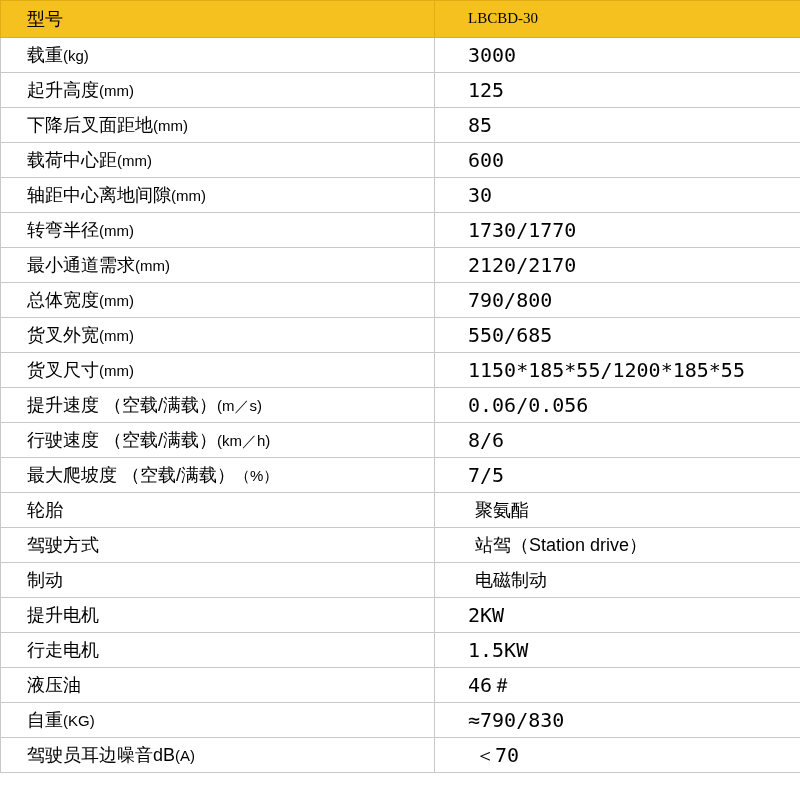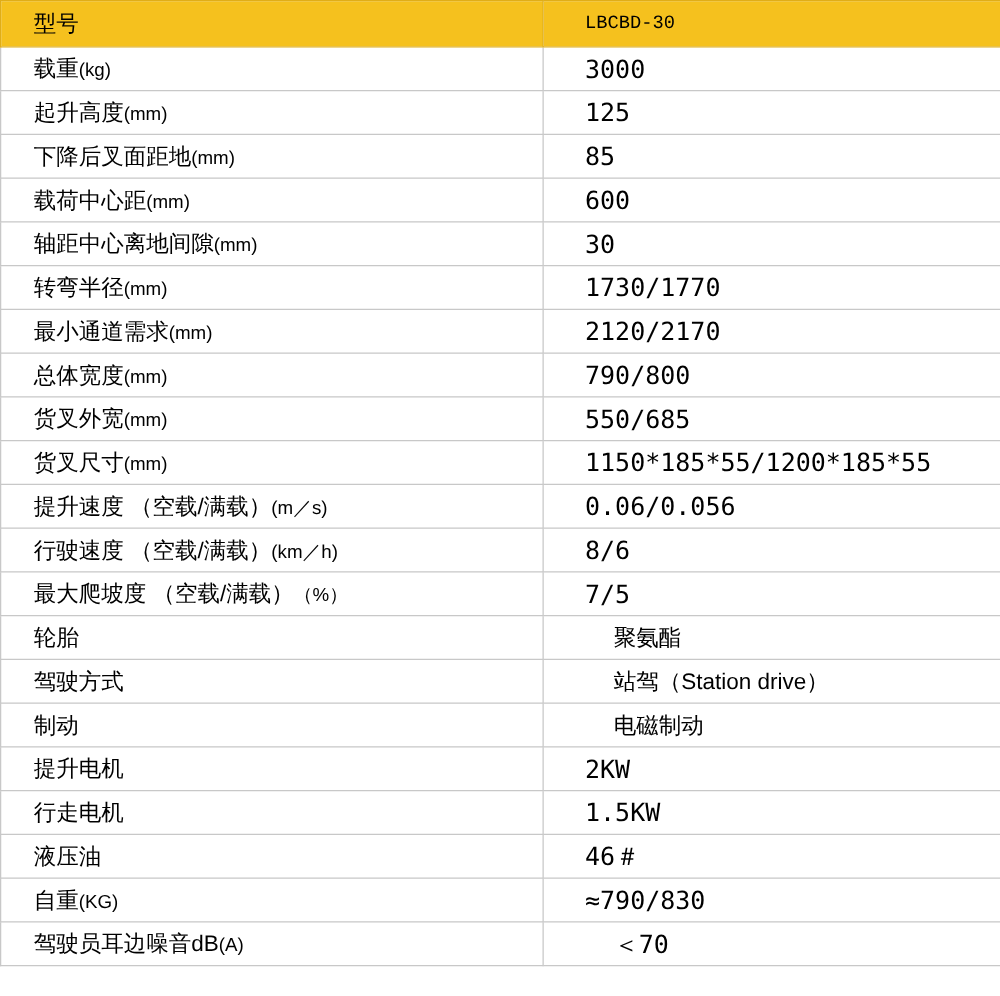--- a/index.html
+++ b/index.html
@@ -31,34 +31,34 @@
     white-space: nowrap;
     overflow: hidden;
   }
   .spec-table tr.header-row td {
     background: #f5c11e;
     font-size: 18px;
     border-color: #e0ad17;
     height: 36px;
   }
   .spec-table tr.header-row td.value-cell {
-    font-family: Liberation Mono, monospace;
+    font-family: Liberation Serif, serif;
     font-size: 15px;
   }
   .spec-table td.value-cell {
     padding-left: 33px;
     font-family: "DejaVu Sans Mono", monospace;
     font-size: 20px;
   }
   .spec-table td.value-cell.cjk {
     font-family: "Liberation Sans", sans-serif;
     font-size: 18px;
   }
   .spec-table td.value-cell.center {
-    padding-left: 56px;
+    padding-left: 40px;
   }
   .unit {
     font-size: 15px;
   }
   .label-inner {
     display: inline;
   }
 </style>
 </head>
 <body>

